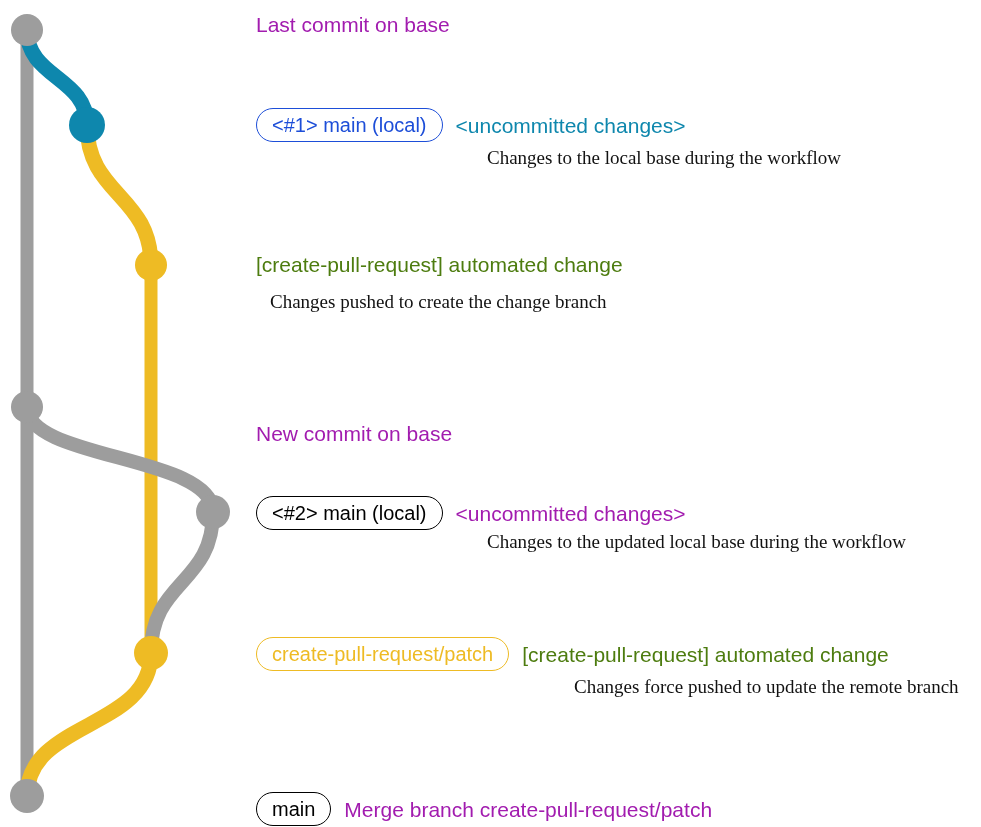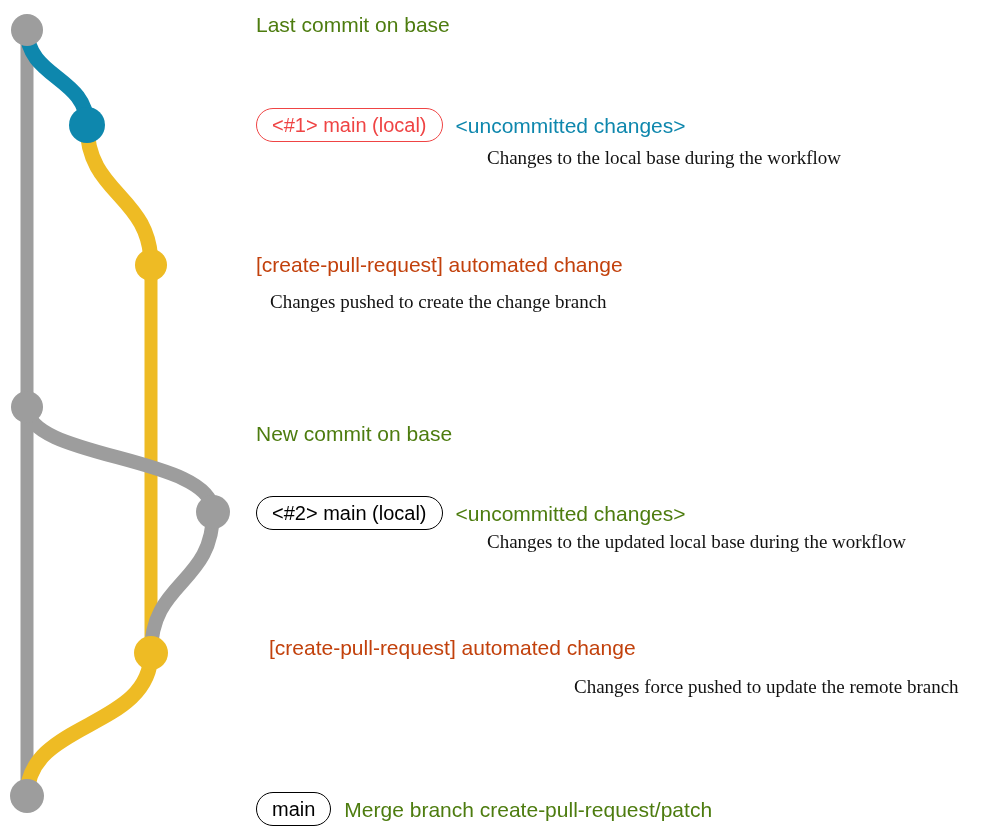--- a/index.html
+++ b/index.html
@@ -40,33 +40,33 @@
     box-sizing: border-box;
     height: 34px;
     padding: 0 15px;
     border-radius: 17px;
     border: 1.6px solid currentColor;
     font-size: 20px;
     line-height: 1;
     font-family: "Liberation Sans", sans-serif;
     background: #ffffff;
   }
-  .ref-badge.blue   { color: #ef4444; }
+  .ref-badge.blue   { color: #1d4ed8; }
   .ref-badge.yellow { color: #eebb24; }
   .ref-badge.gray   { color: #000000; }
 
   
   .subject {
     font-size: 21px;
     line-height: 1;
     font-family: "Liberation Sans", sans-serif;
   }
   .subject.blue   { color: #0e87ad; }
-  .subject.yellow { color: #c2410c; }
-  .subject.gray   { color: #4d7c0f; }
+  .subject.yellow { color: #4d7c0f; }
+  .subject.gray   { color: #a21caf; }
   .subject.with-badge { margin-left: 13px; }
 
   
   .note {
     position: absolute;
     font-family: "Liberation Serif", "DejaVu Serif", serif;
     font-size: 19px;
     line-height: 1;
     color: #121212;
     white-space: nowrap;
@@ -120,20 +120,21 @@
   <span class="subject gray">New commit on base</span>
 </div>
 
 <div class="commit-row" style="left:256px; top:496px;">
   <span class="ref-badge gray">&lt;#2&gt; main (local)</span>
   <span class="subject gray with-badge">&lt;uncommitted changes&gt;</span>
 </div>
 <div class="note" style="left:487px; top:532px;">Changes to the updated local base during the workflow</div>
 
 <div class="commit-row" style="left:256px; top:637px;">
+  <span class="ref-badge yellow">create-pull-request/patch</span>
   <span class="subject yellow with-badge">[create-pull-request] automated change</span>
 </div>
 <div class="note" style="left:566px; top:677px;margin-left:8px;">Changes force pushed to update the remote branch</div>
 
 <div class="commit-row" style="left:256px; top:780px;margin-top:12px;">
   <span class="ref-badge gray">main</span>
   <span class="subject gray with-badge">Merge branch create-pull-request/patch</span>
 </div>
 
 </body></html>

